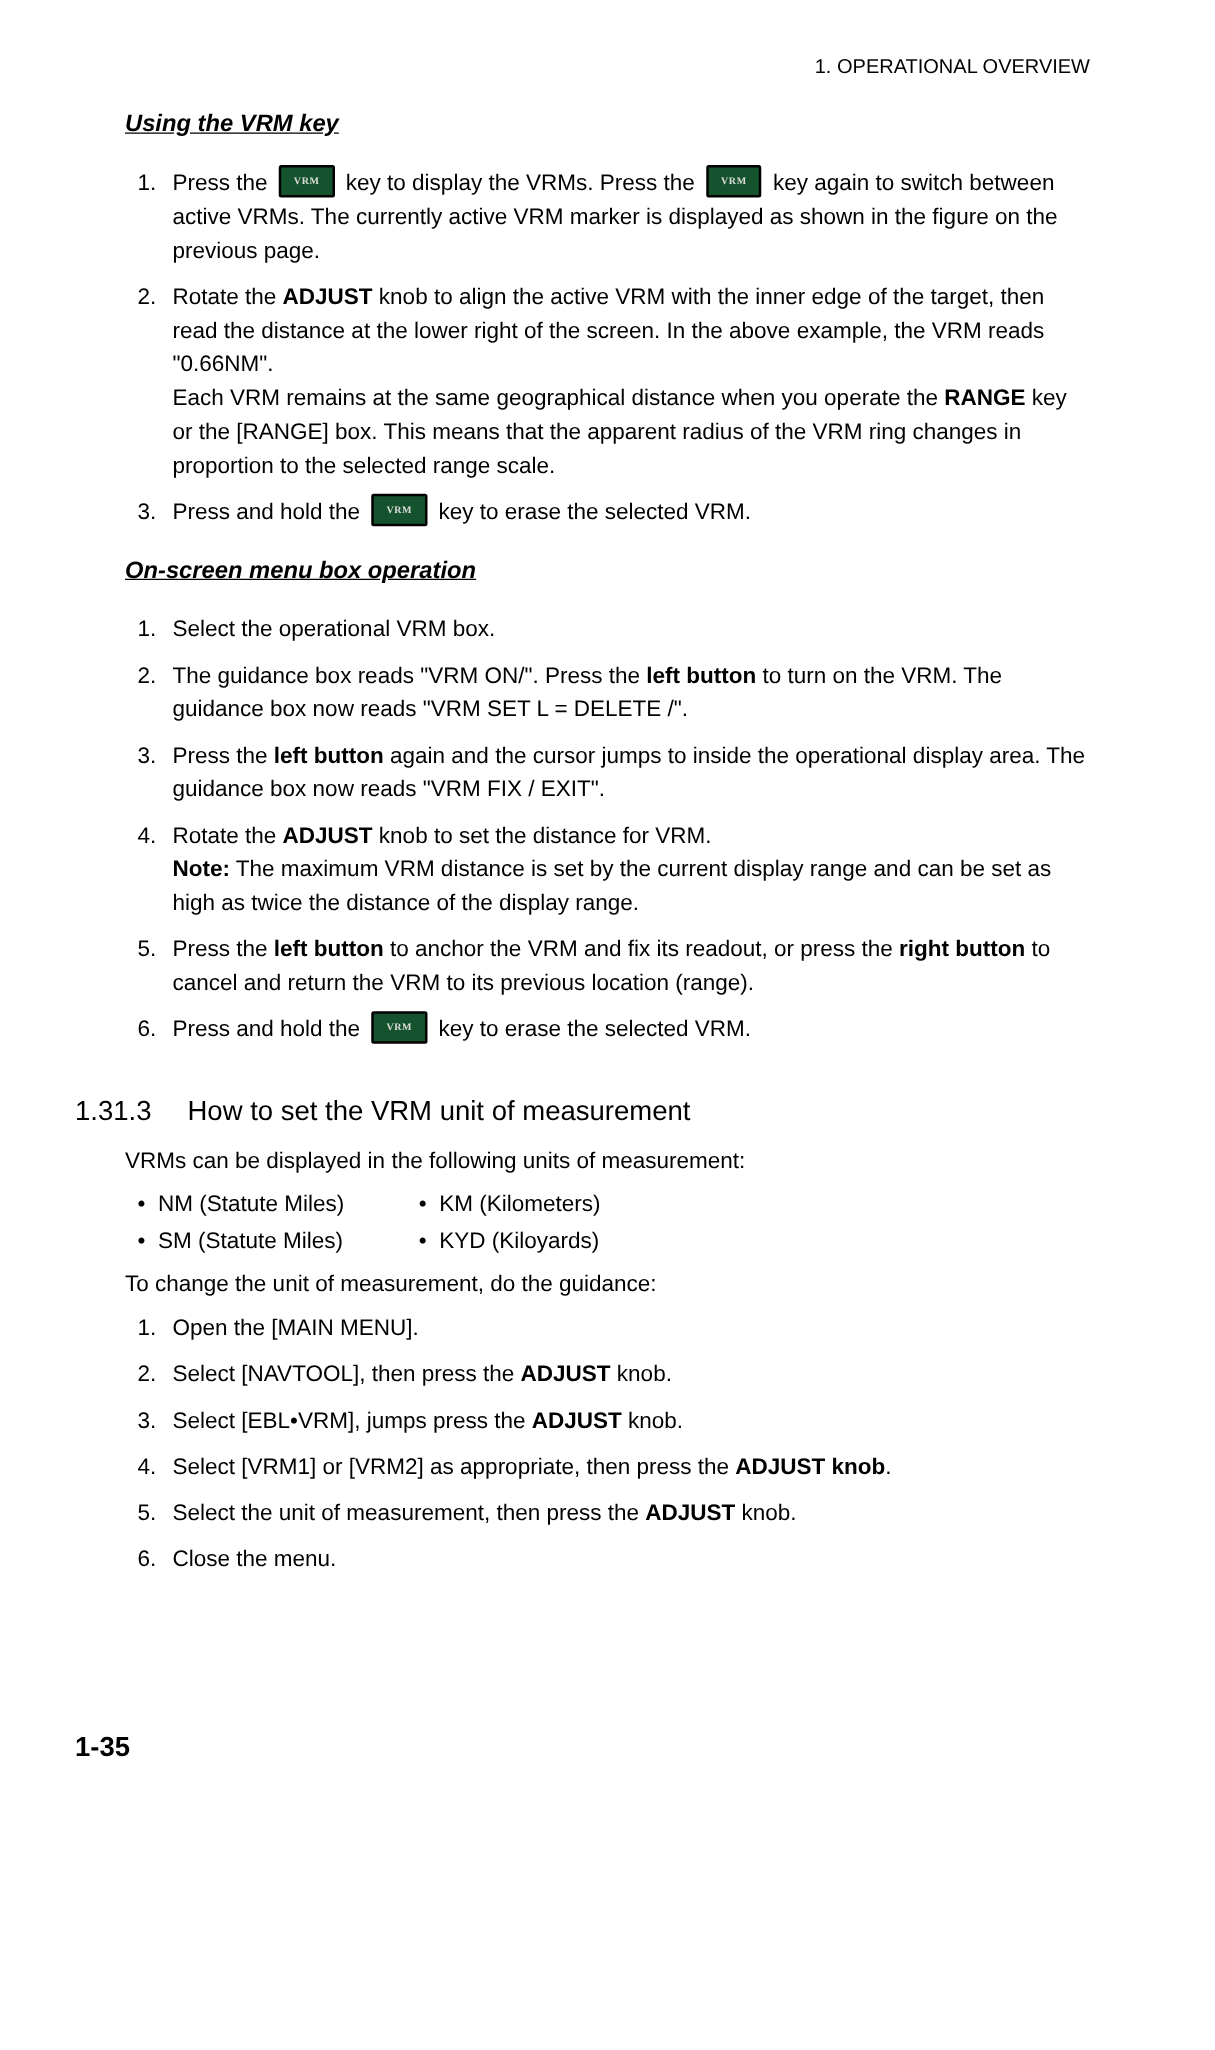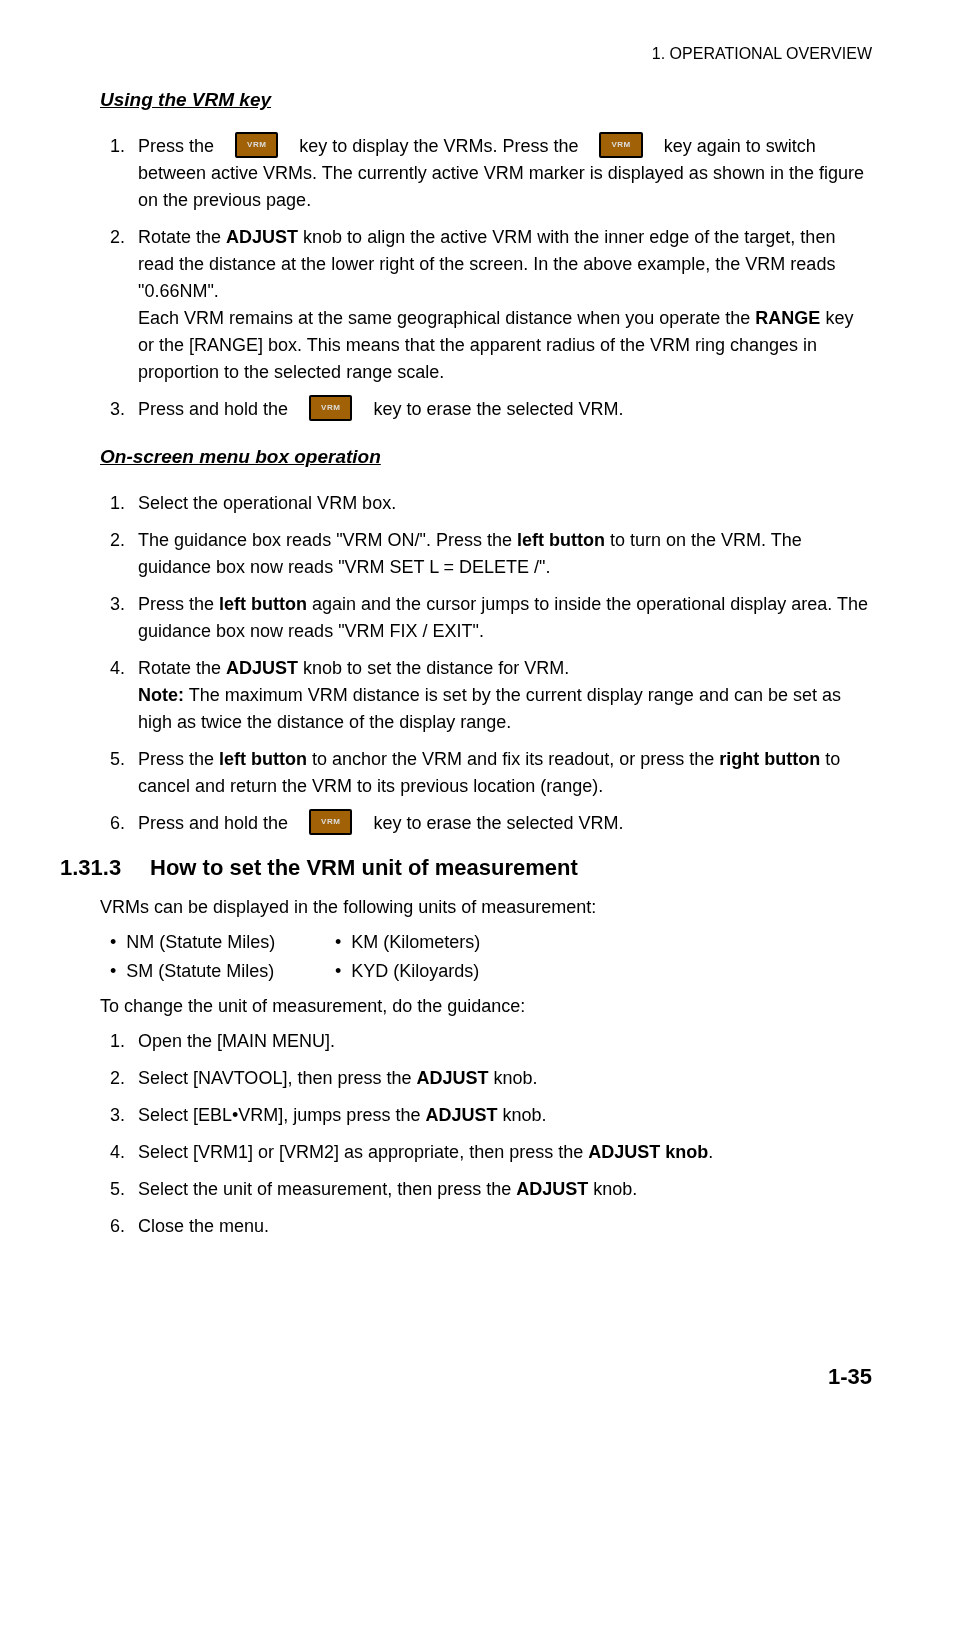--- a/index.html
+++ b/index.html
@@ -20,64 +20,65 @@
     margin-top: 12px;
   }
   .section-heading {
     font-weight: bold;
     text-decoration: underline;
     font-size: 19px;
     margin: 20px 0 18px 40px;
     font-style: italic;
   }
   .sub-heading {
-    font-weight: bold;
+    font-weight: normal;
     font-size: 22px;
-    margin: 14px 0 10px 0;
+    margin: 35px 0 10px 0;
   }
   .sub-number {
     display: inline-block;
     width: 90px;
     vertical-align: top;
   }
   ol {
     margin: 0 0 0 40px;
     padding-left: 30px;
   }
   ol li {
     padding-left: 8px;
     margin-bottom: 10px;
   }
   .vrm-key {
     display: inline-block;
-    background: #a16207;
+    background: #14532d;
     color: #ddd;
     font-size: 8px;
     font-weight: bold;
     padding: 7px 10px;
     border: 2px solid #000;
     border-radius: 2px;
     vertical-align: middle;
-    margin: 0 16px;
+    margin: 0 4px;
     letter-spacing: 0.5px;
     line-height: 1;
     position: relative;
     top: -2px;
+    font-family: Liberation Serif, serif;
   }
   .bold { font-weight: bold; }
   .bullet-row {
     margin-left: 50px;
     margin-bottom: 2px;
   }
   .bullet-col {
     display: inline-block;
     width: 220px;
   }
   .page-num {
-    text-align: right;
+    text-align: left;
     font-weight: bold;
     font-size: 22px;
     margin-top: 120px;
   }
   p.para {
     margin: 8px 0 8px 40px;
   }
 </style>
 </head>
 <body>

